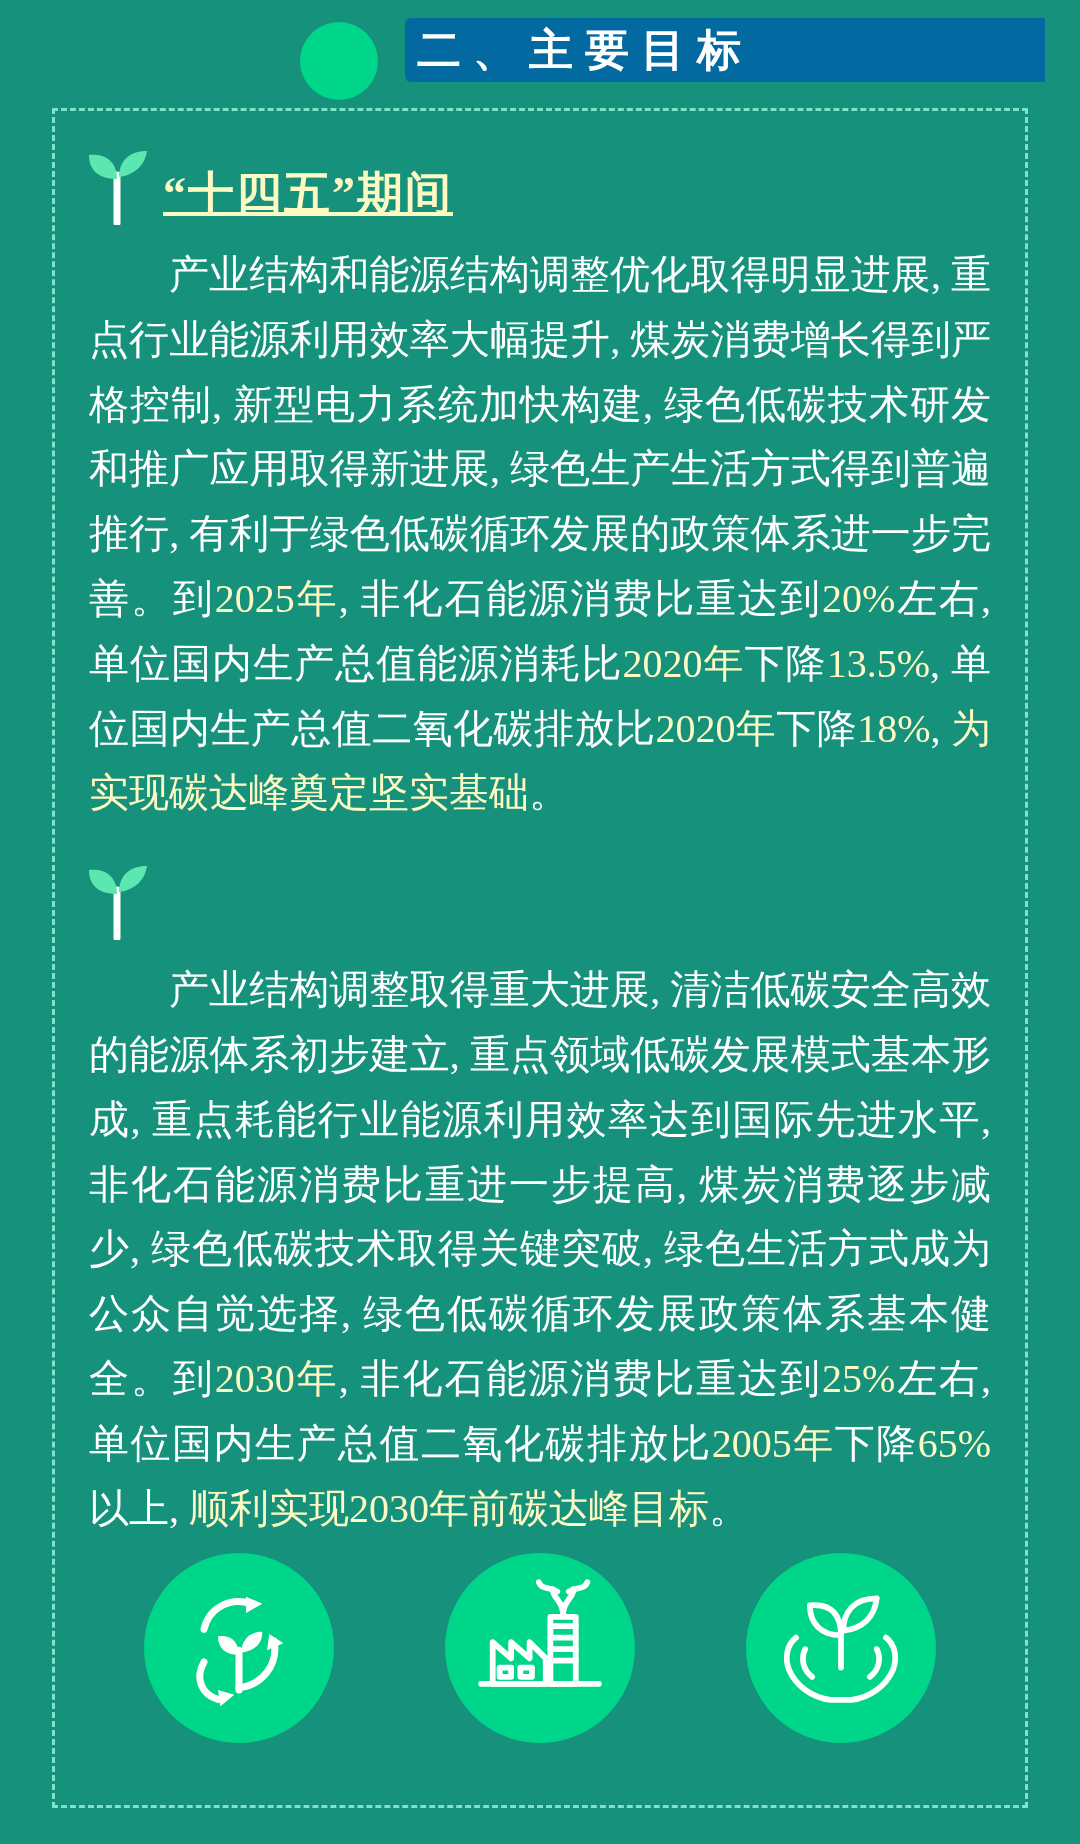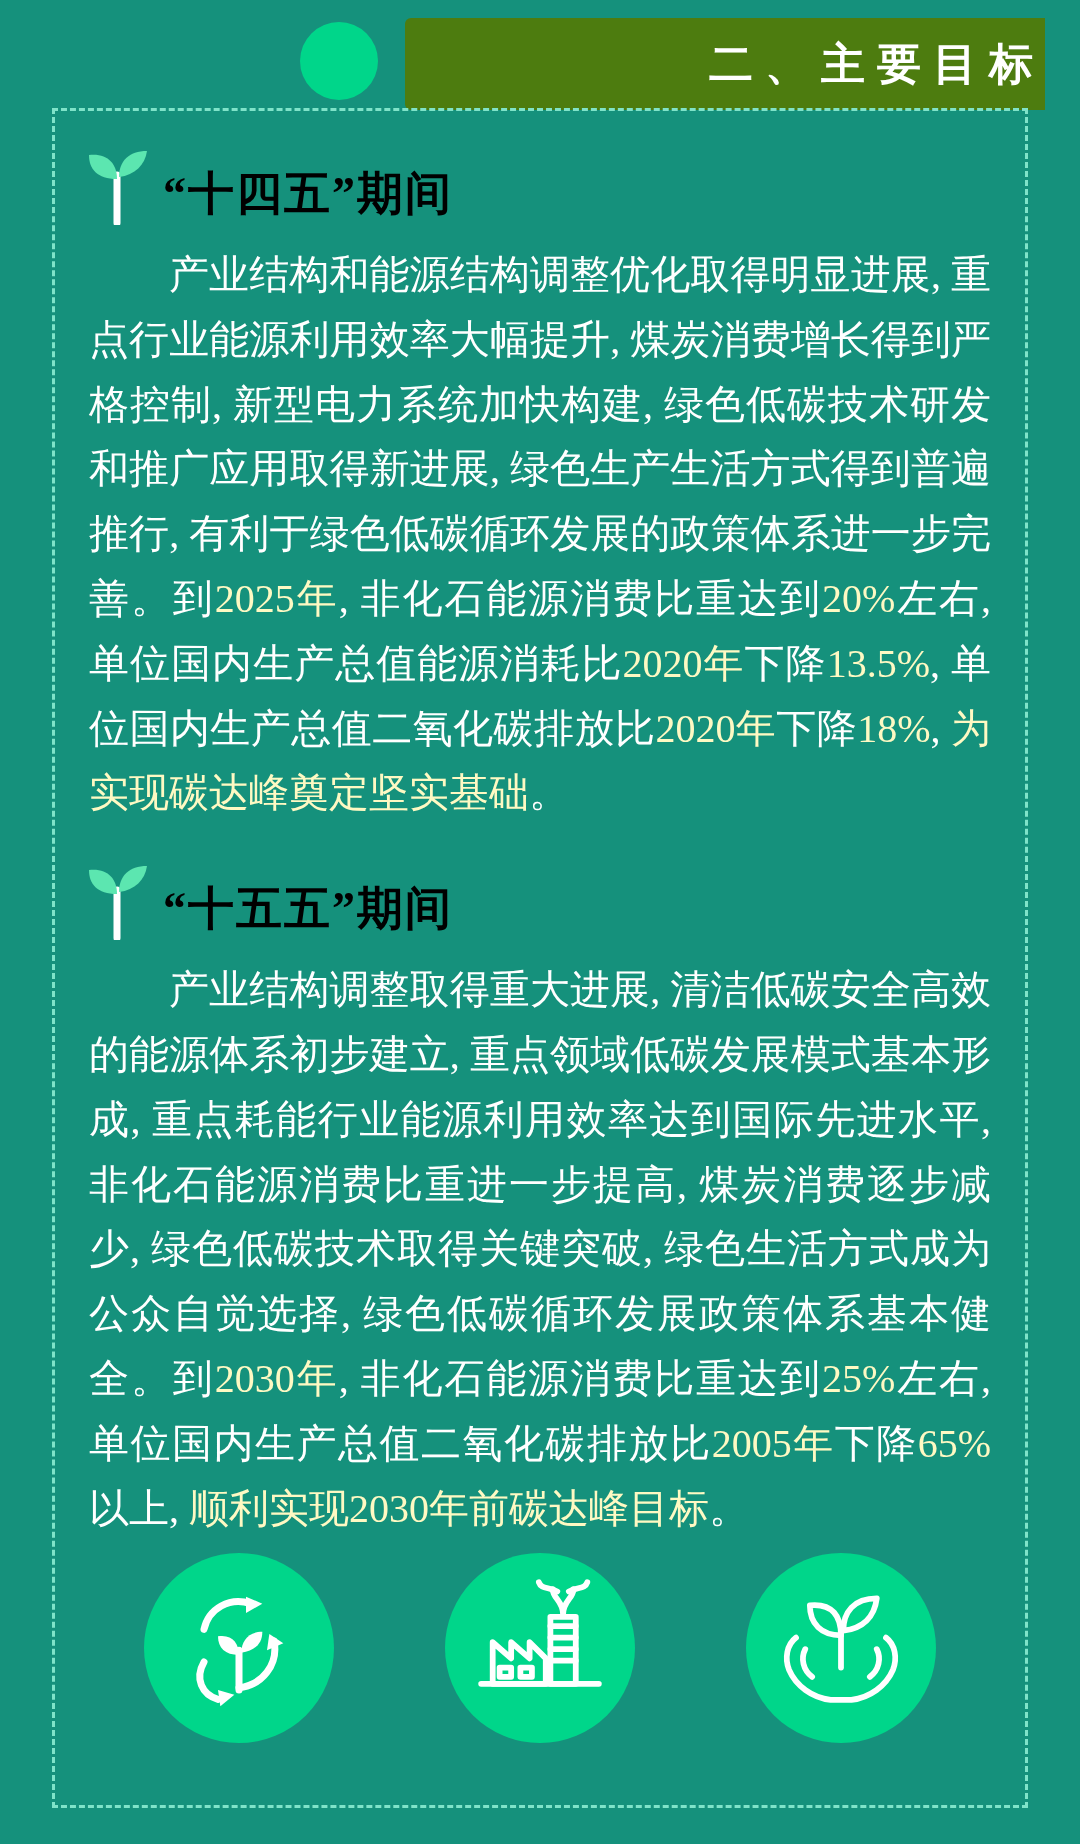--- a/index.html
+++ b/index.html
@@ -27,26 +27,26 @@
     width: 78px;
     height: 78px;
     border-radius: 50%;
     background: #00d68a;
   }
   .header-banner {
     position: absolute;
     left: 405px;
     top: 18px;
     width: 640px;
-    height: 92px;
-    background: #4d7c0f;
+    height: 64px;
+    background: #0369a1;
     border-radius: 6px 0 0 6px;
     display: flex;
     align-items: center;
-    justify-content: flex-end;
+    justify-content: flex-start;
   }
   .header-title {
     color: #ffffff;
     font-size: 44px;
     font-weight: bold;
     letter-spacing: 12px;
     text-indent: 12px;
     font-family: "Liberation Serif", "DejaVu Serif", serif;
     white-space: nowrap;
   }
@@ -71,27 +71,28 @@
     height: 92px;
   }
   .sprout-icon {
     width: 74px;
     height: 80px;
     flex: 0 0 74px;
     position: relative;
     margin-right: 6px;
   }
   .section-title {
-    color: #000000;
+    color: #fef9c3;
     font-size: 46px;
     font-weight: bold;
     letter-spacing: 2px;
     line-height: 1;
     padding-bottom: 8px;
     font-family: "Liberation Serif", "DejaVu Serif", serif;
+    text-decoration: underline;
   }
 
   
   .para {
     color: #ffffff;
     font-size: 40px;
     line-height: 1.62;
     text-align: justify;
     text-indent: 80px;
     margin: 18px 6px 0 6px;
@@ -145,21 +146,20 @@
   <p class="para"><span>产业结构和能源结构调整优化取得明显进展, 重点行业能源利用效率大幅提升, 煤炭消费增长得到严格控制, 新型电力系统加快构建, 绿色低碳技术研发和推广应用取得新进展, 绿色生产生活方式得到普遍推行, 有利于绿色低碳循环发展的政策体系进一步完善。到</span><span class="hl">2025年</span><span>, 非化石能源消费比重达到</span><span class="hl">20%</span><span>左右, 单位国内生产总值能源消耗比</span><span class="hl">2020年</span><span>下降</span><span class="hl">13.5%</span><span>, 单位国内生产总值二氧化碳排放比</span><span class="hl">2020年</span><span>下降</span><span class="hl">18%</span><span>, </span><span class="hl">为实现碳达峰奠定坚实基础</span><span>。</span></p>
 
   <div class="section-head">
     <span class="sprout-icon">
       <svg viewBox="0 0 74 80" width="74" height="80" aria-hidden="true">
         <path d="M34 78 L34 30" stroke="#ffffff" stroke-width="7" stroke-linecap="round" fill="none"></path>
         <path d="M34 34 C14 34 6 24 6 10 C24 8 34 18 34 34 Z" fill="#5ce6b0"></path>
         <path d="M36 32 C52 30 62 20 64 6 C46 6 36 16 36 32 Z" fill="#5ce6b0"></path>
       </svg>
     </span>
-    <span class="section-title">“十五五”期间</span>
   </div>
   <p class="para"><span>产业结构调整取得重大进展, 清洁低碳安全高效的能源体系初步建立, 重点领域低碳发展模式基本形成, 重点耗能行业能源利用效率达到国际先进水平, 非化石能源消费比重进一步提高, 煤炭消费逐步减少, 绿色低碳技术取得关键突破, 绿色生活方式成为公众自觉选择, 绿色低碳循环发展政策体系基本健全。到</span><span class="hl">2030年</span><span>, 非化石能源消费比重达到</span><span class="hl">25%</span><span>左右, 单位国内生产总值二氧化碳排放比</span><span class="hl">2005年</span><span>下降</span><span class="hl">65%</span><span>以上, </span><span class="hl">顺利实现2030年前碳达峰目标</span><span>。</span></p>
 
   <div class="icon-row">
 
     <div class="icon-circle">
       <svg viewBox="0 0 120 120" width="140" height="140" aria-hidden="true">
         <g fill="none" stroke="#ffffff" stroke-width="6" stroke-linecap="round" stroke-linejoin="round">
           <path d="M30 44 C34 26 52 16 70 22"></path>
           <path d="M90 54 C94 74 80 92 60 94"></path>

